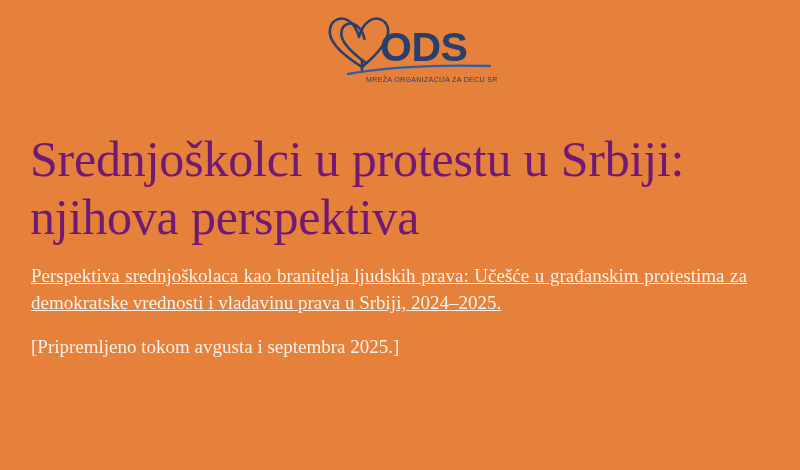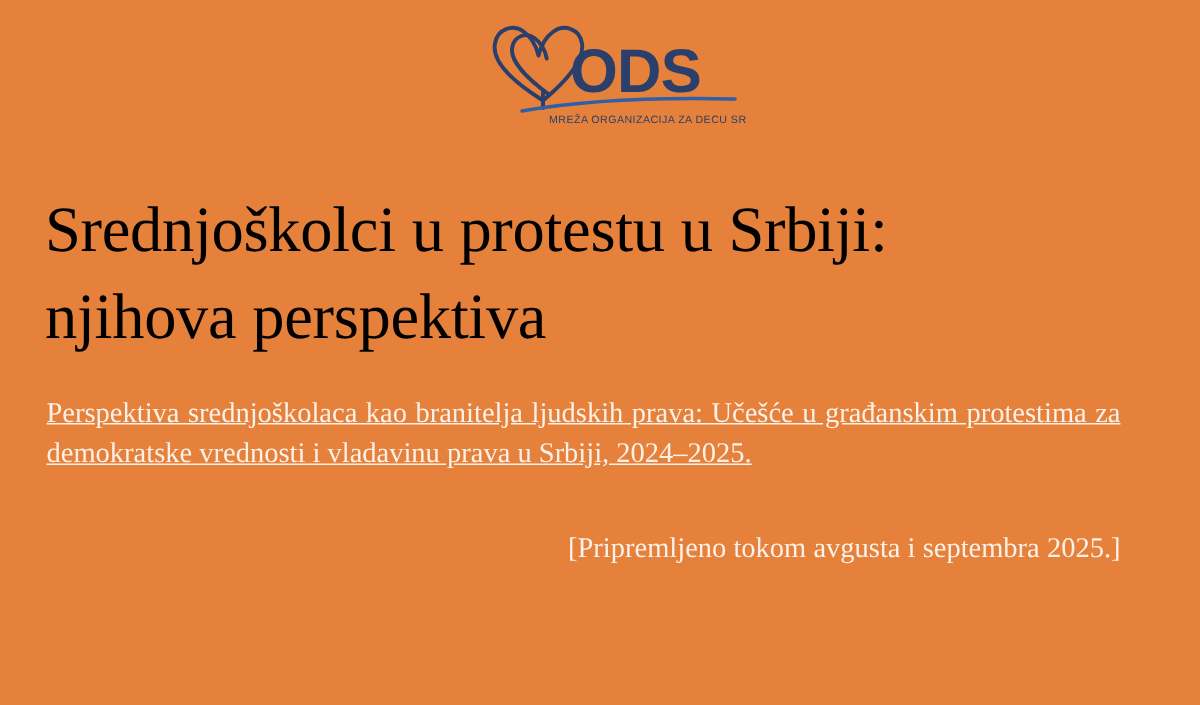--- a/index.html
+++ b/index.html
@@ -35,23 +35,23 @@
     width: 180px;
     height: 78px;
   }
 
   
   .title {
     position: absolute;
     left: 30px;
     top: 96px;
     width: 730px;
-    color: #000000;
+    color: #701a75;
     font-family: "Liberation Serif", "DejaVu Serif", serif;
-    font-size: 43px;
+    font-size: 50px;
     line-height: 58px;
     font-weight: 400;
     letter-spacing: -0.2px;
     white-space: pre-line;
   }
 
   
   .body-block {
     position: absolute;
     left: 31px;
@@ -66,22 +66,22 @@
     text-align: justify;
     text-justify: inter-word;
     margin: 0;
     text-decoration: underline;
   }
   .note-paragraph {
     color: #fbf1e9;
     font-family: "Liberation Serif", "DejaVu Serif", serif;
     font-size: 19px;
     line-height: 27px;
-    text-align: right;
-    margin: 36px 0 0 0;
+    text-align: left;
+    margin: 17px 0 0 0;
   }
 </style>
 </head>
 <body>
 
 <div class="slide">
 
   <div class="logo-block">
     <svg class="logo-svg" viewBox="0 0 180 78" xmlns="http://www.w3.org/2000/svg">
 

